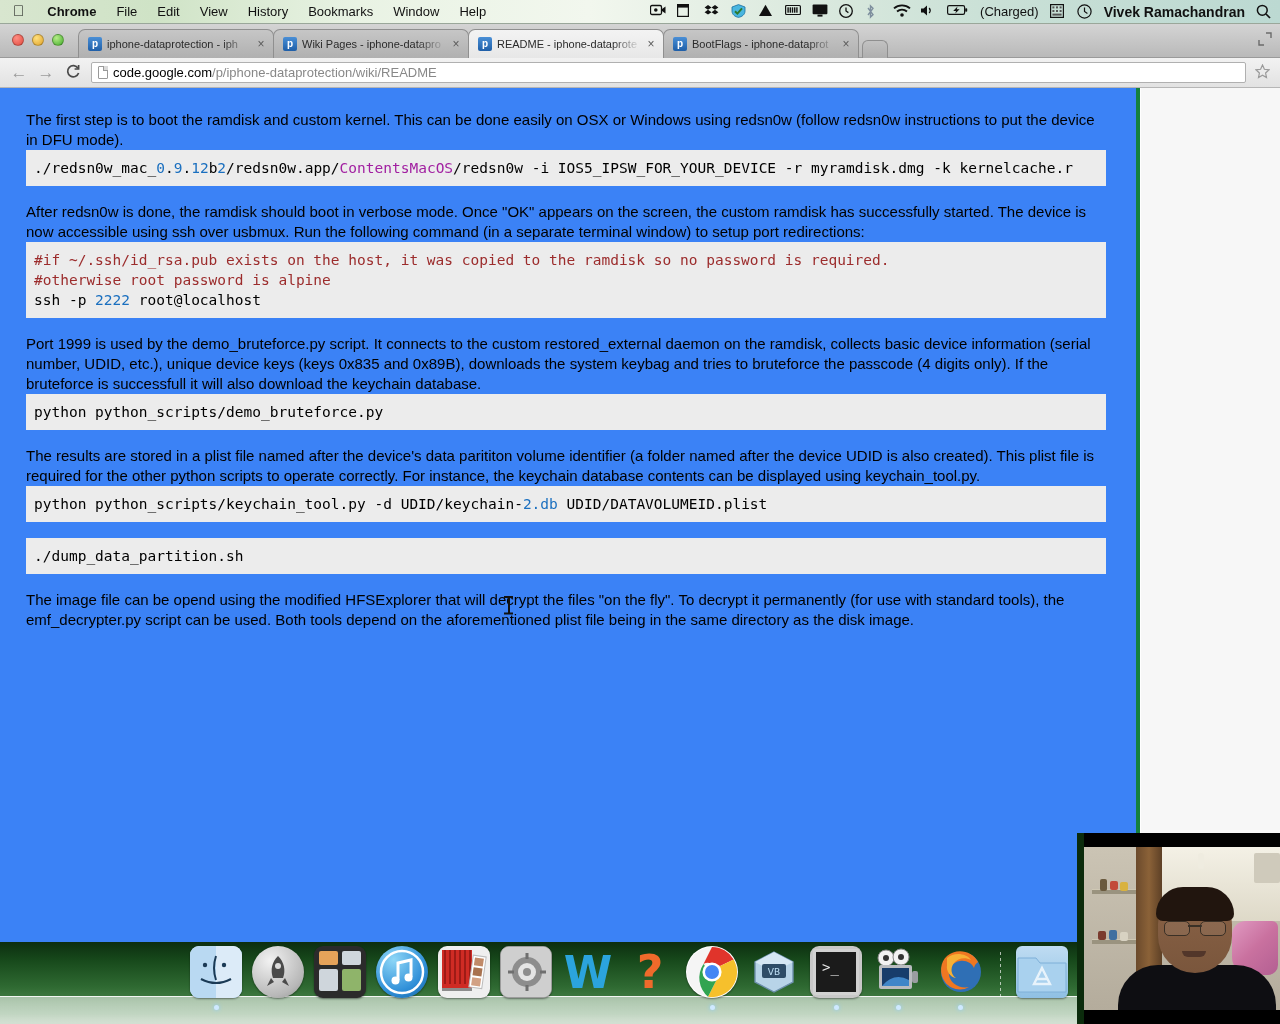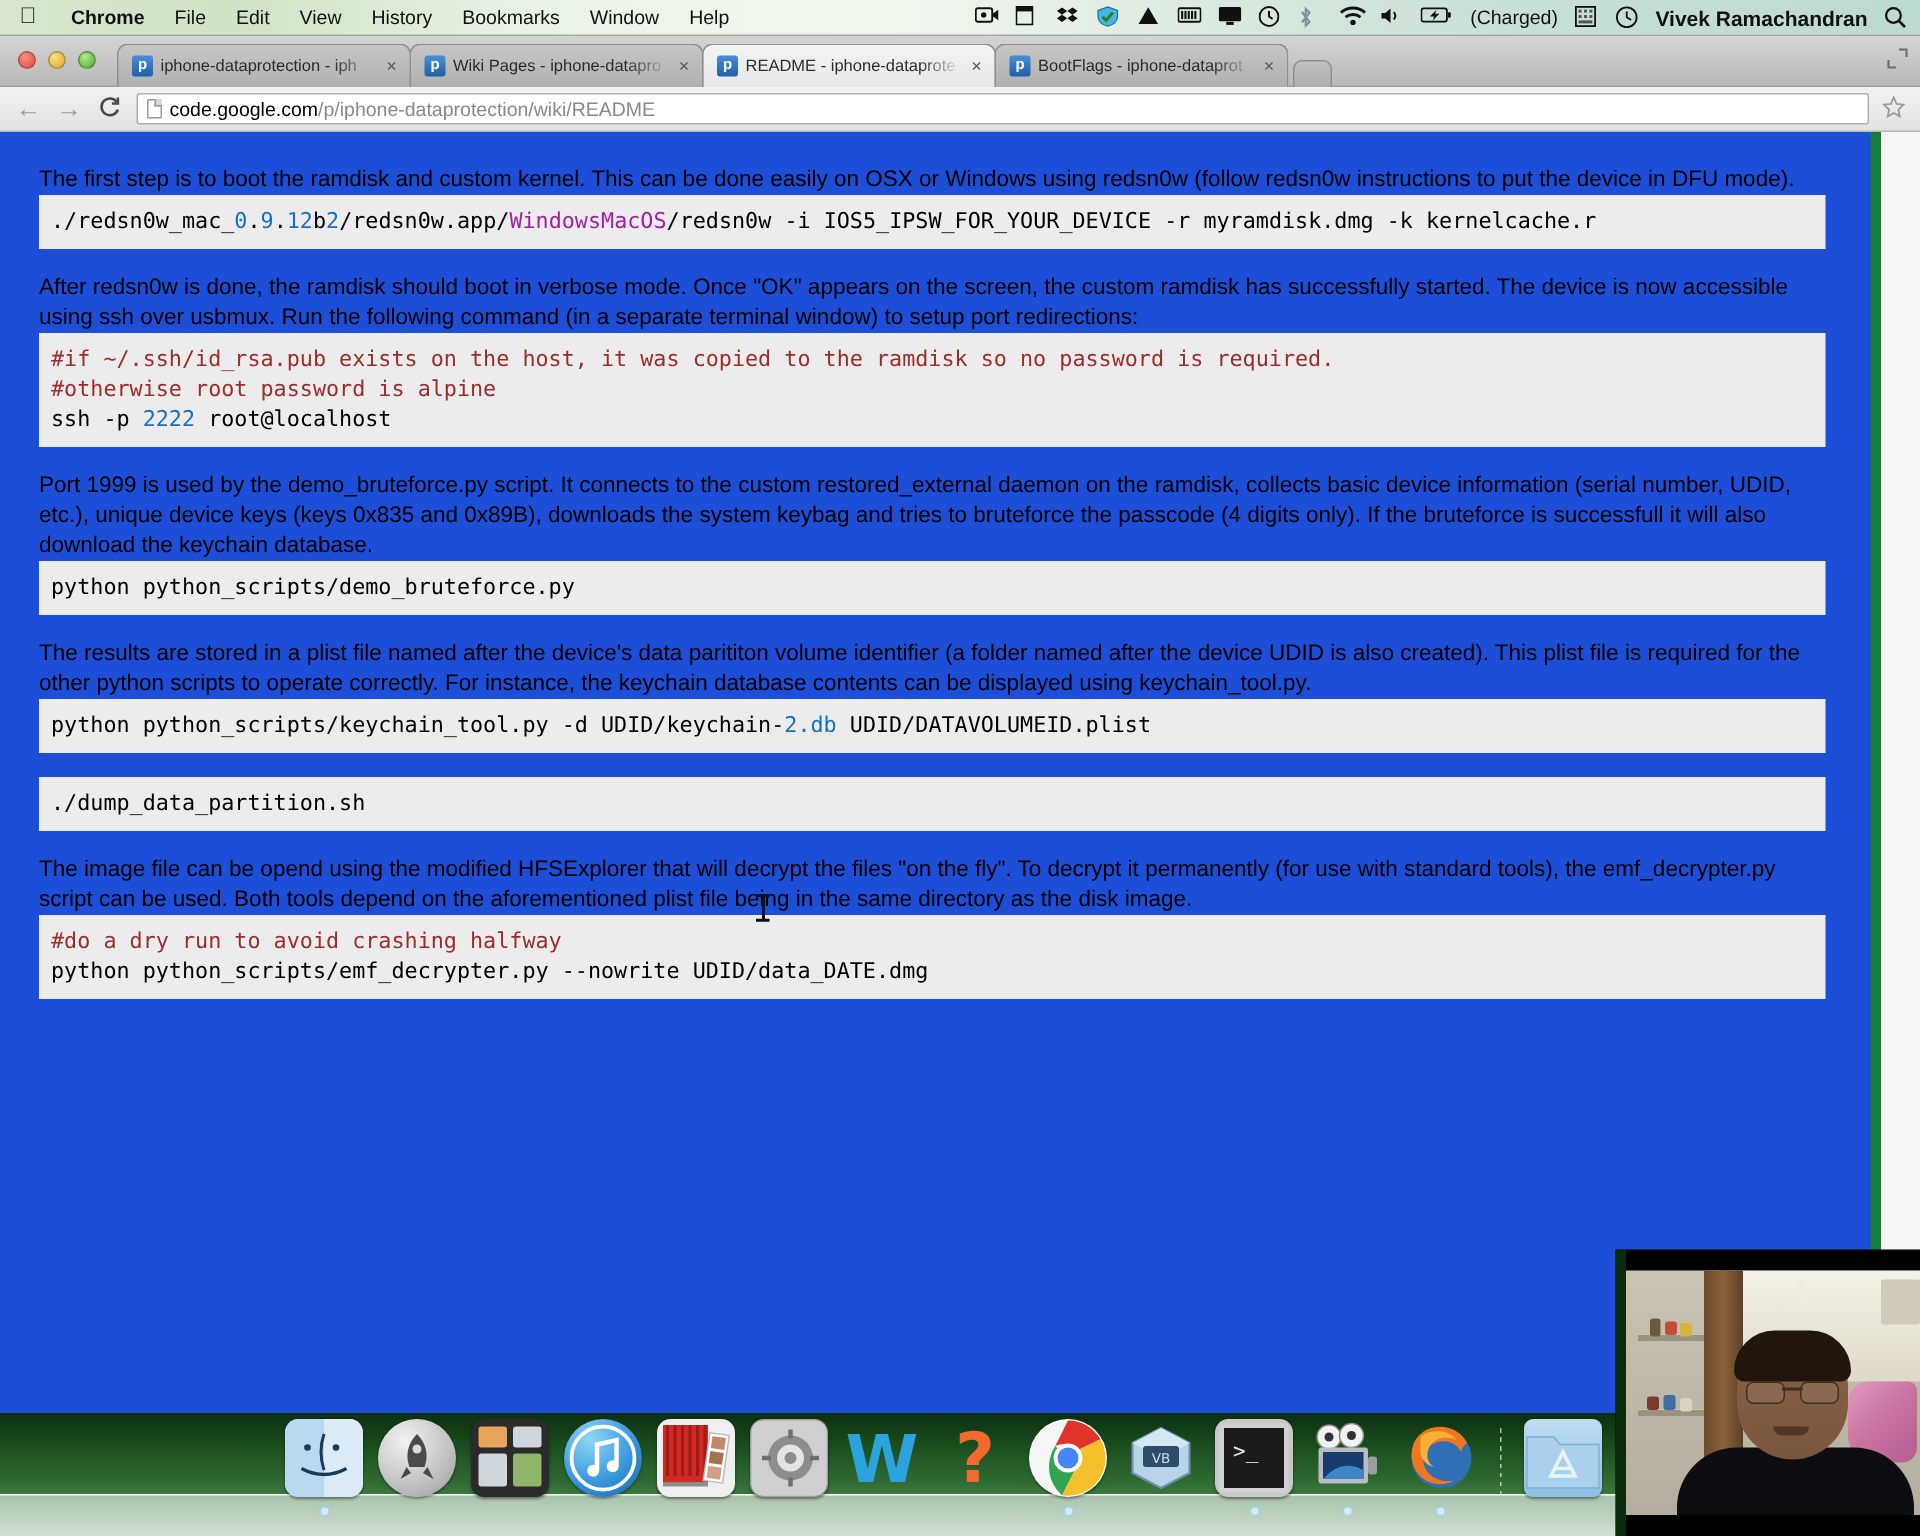--- a/index.html
+++ b/index.html
@@ -60,22 +60,22 @@
   .pageicon{ width:10px; height:13px; background:#fff; border:1px solid #999; border-radius:1px;
              position:relative; flex:0 0 10px;}
   .pageicon:after{ content:""; position:absolute; right:-1px; top:-1px; width:4px; height:4px;
                    background:#d9d9d9; border-left:1px solid #999; border-bottom:1px solid #999;}
   #urltext{ font-size:13px; color:#888; white-space:nowrap; overflow:hidden; }
   #urltext b{ color:#000000; font-weight:normal; }
   .star{ color:#9a9a9a; font-size:14px; }
 
   
   #page{ position:relative; height:854px; background:#fff; overflow:hidden; }
-  #content{ position:absolute; left:0; top:0; width:1254px; height:854px;
-            background:#1d4ed8; border-right:7px solid #15803d;
+  #content{ position:absolute; left:0; top:0; width:1140px; height:854px;
+            background:#3b82f6; border-right:4px solid #15803d;
             padding:22px 30px 0 26px; }
   #sidegap{ position:absolute; left:1141px; top:0; width:139px; height:854px; background:#f7f7f7; }
 
   p.par{ font-size:15px; line-height:20px; color:#000; margin:0 0 0 0; }
   .pblock{ margin-bottom:15px; }
 
   pre.code{ font-family:"DejaVu Sans Mono", monospace; font-size:14.5px; line-height:20px;
             background:#ececec; color:#000; padding:8px 8px 8px 8px;
             margin:0 0 16px 0; white-space:pre; overflow:hidden; }
   .cmt{ color:#9c2c2c; }
@@ -316,21 +316,21 @@
         </svg>
     </span>
   </div>
 
   <div id="page">
     <div id="sidegap"></div>
     <div id="content">
 
       <p class="par pblock">The first step is to boot the ramdisk and custom kernel. This can be done easily on OSX or Windows using redsn0w (follow redsn0w instructions to put the device in DFU mode).</p>
 
-      <pre class="code"><span class="seg0">./redsn0w_mac_<span class="num">0</span>.<span class="num">9</span>.<span class="num">12</span>b<span class="num">2</span>/redsn0w.app/<span class="mag">Windows</span><span class="mag">MacOS</span>/redsn0w -i IOS5_IPSW_FOR_YOUR_DEVICE -r myramdisk.dmg -k kernelcache.r</span></pre>
+      <pre class="code"><span class="seg0">./redsn0w_mac_<span class="num">0</span>.<span class="num">9</span>.<span class="num">12</span>b<span class="num">2</span>/redsn0w.app/<span class="mag">Contents</span><span class="mag">MacOS</span>/redsn0w -i IOS5_IPSW_FOR_YOUR_DEVICE -r myramdisk.dmg -k kernelcache.r</span></pre>
 
       <p class="par pblock">After redsn0w is done, the ramdisk should boot in verbose mode. Once "OK" appears on the screen, the custom ramdisk has successfully started. The device is now accessible using ssh over usbmux. Run the following command (in a separate terminal window) to setup port redirections:</p>
 
 
 
       <pre class="code"><span class="seg2"><span class="cmt">#if ~/.ssh/id_rsa.pub exists on the host, it was copied to the ramdisk so no password is required.</span>
 <span class="cmt">#otherwise root password is alpine</span>
 ssh -p <span class="num">2222</span> root@localhost</span></pre>
 
       <p class="par pblock">Port 1999 is used by the demo_bruteforce.py script. It connects to the custom restored_external daemon on the ramdisk, collects basic device information (serial number, UDID, etc.), unique device keys (keys 0x835 and 0x89B), downloads the system keybag and tries to bruteforce the passcode (4 digits only). If the bruteforce is successfull it will also download the keychain database.</p>
@@ -339,22 +339,20 @@
 
       <p class="par pblock">The results are stored in a plist file named after the device's data parititon volume identifier (a folder named after the device UDID is also created). This plist file is required for the other python scripts to operate correctly. For instance, the keychain database contents can be displayed using keychain_tool.py.</p>
 
       <pre class="code"><span class="seg3">python python_scripts/keychain_tool.py -d UDID/keychain-<span class="num">2</span><span class="num">.db</span> UDID/DATAVOLUMEID.plist</span></pre>
 
 
       <pre class="code">./dump_data_partition.sh</pre>
 
       <p class="par pblock">The image file can be opend using the modified HFSExplorer that will decrypt the files "on the fly". To decrypt it permanently (for use with standard tools), the emf_decrypter.py script can be used. Both tools depend on the aforementioned plist file being in the same directory as the disk image.</p>
 
-      <pre class="code"><span class="seg4"><span class="cmt">#do a dry run to avoid crashing halfway</span>
-python python_scripts/emf_decrypter.py --nowrite UDID/data_DATE.dmg</span></pre>
 
     </div>
     <div id="cursor"></div>
   </div>
 </div>
 
 <div id="dock">
   <div id="dockshelf"></div>
   <div id="dockicons">
 

